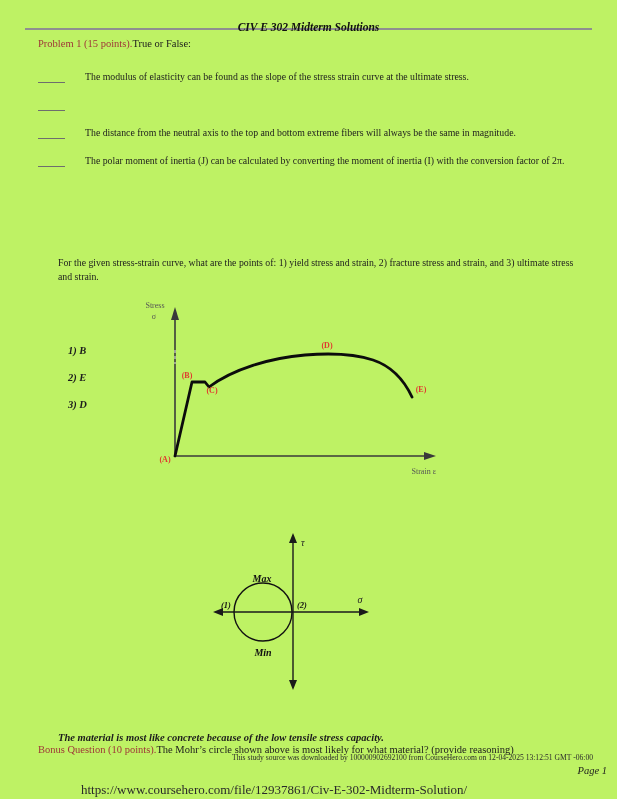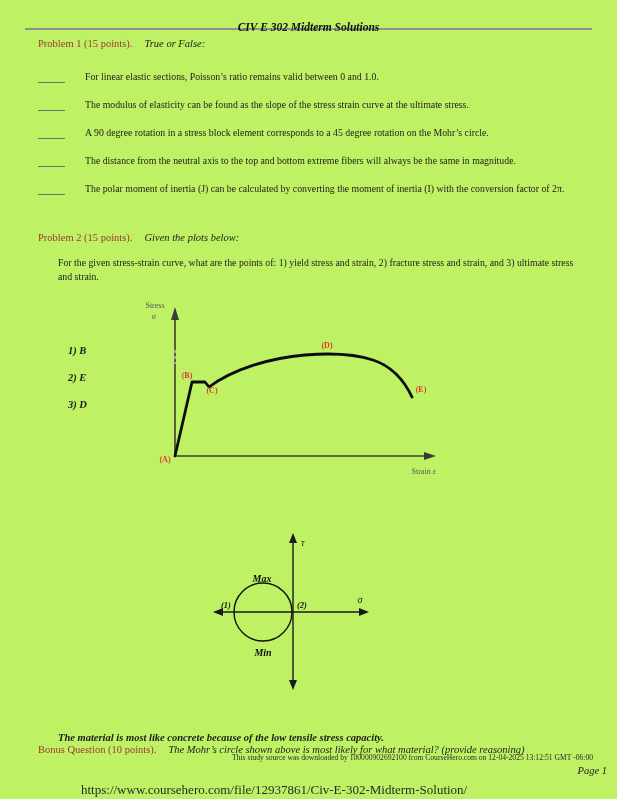--- a/index.html
+++ b/index.html
@@ -16,21 +16,21 @@
   
   .header-rule{top:28px;left:25px;width:567px;height:2px;background:#8f8f8f;}
   .header-title{top:21px;left:0;width:617px;text-align:center;
     font-size:11.5px;font-weight:bold;font-style:italic;color:#111;}
   
   .prob-heading{font-size:10.5px;line-height:13px;}
   .red{color:#9e3537;}
   .p1-heading{top:37px;left:38px;width:560px;}
   .p2-heading{top:231px;left:38px;width:560px;}
   .bonus-heading{top:743px;left:38px;width:565px;}
-  .heading-rest{margin-left:12px;font-style:italic;}
+  .heading-rest{margin-left:0;}
   
   .tf-list{top:70px;left:38px;width:545px;}
   .tf-item{display:flex;align-items:flex-start;margin-bottom:15px;}
   .blank{display:inline-block;width:27px;height:12px;
     border-bottom:1.2px solid #6e6e6e;margin-right:20px;flex:0 0 auto;}
   .tf-text{font-size:9.8px;line-height:13px;width:487px;}
   
   .para{font-size:9.8px;line-height:13.5px;}
   .q1-para{top:256px;left:58px;width:517px;}
   .q2-para{top:487px;left:58px;width:527px;}
@@ -58,43 +58,35 @@
   <div class="abs header-rule"></div>
   <div class="abs header-title">CIV E 302 Midterm Solutions</div>
 
   <div class="abs p1-heading prob-heading">
     <span class="red">Problem 1 (15 points).</span><span class="heading-rest">True or False:</span>
   </div>
 
   <div class="abs tf-list">
     <div class="tf-item">
       <span class="blank"></span>
-      <div class="tf-text">For linear elastic sections, Poisson’s ratio remains valid between 0 and 1.0.</div>
-    </div>
-    <div class="tf-item">
-      <span class="blank"></span>
       <div class="tf-text">The modulus of elasticity can be found as the slope of the stress strain curve at the ultimate stress.</div>
     </div>
     <div class="tf-item">
       <span class="blank"></span>
-      <div class="tf-text">A 90 degree rotation in a stress block element corresponds to a 45 degree rotation on the Mohr’s circle.</div>
     </div>
     <div class="tf-item">
       <span class="blank"></span>
       <div class="tf-text">The distance from the neutral axis to the top and bottom extreme fibers will always be the same in magnitude.</div>
     </div>
     <div class="tf-item">
       <span class="blank"></span>
       <div class="tf-text">The polar moment of inertia (J) can be calculated by converting the moment of inertia (I) with the conversion factor of 2π.</div>
     </div>
   </div>
 
-  <div class="abs p2-heading prob-heading">
-    <span class="red">Problem 2 (15 points).</span><span class="heading-rest">Given the plots below:</span>
-  </div>
 
   <div class="abs para q1-para">For the given stress-strain curve, what are the points of: 1) yield stress and strain, 2) fracture stress and strain, and 3) ultimate stress and strain.</div>
 
   <svg class="abs stress-plot" width="390" height="185" viewBox="0 0 390 185">
     <text x="100" y="10" font-size="8" fill="#555" text-anchor="middle">Stress</text>
     <text x="99" y="21" font-size="8" fill="#555" text-anchor="middle">σ</text>
 
     <line x1="120" y1="14" x2="120" y2="158" stroke="#3a3a3a" stroke-width="1.6"></line>
     <polygon points="120,9 116,22 124,22" fill="#3a3a3a"></polygon>
     <line x1="120" y1="52" x2="120" y2="66" stroke="#ffffff" stroke-width="1.6" stroke-dasharray="3,3" opacity="0.55"></line>

